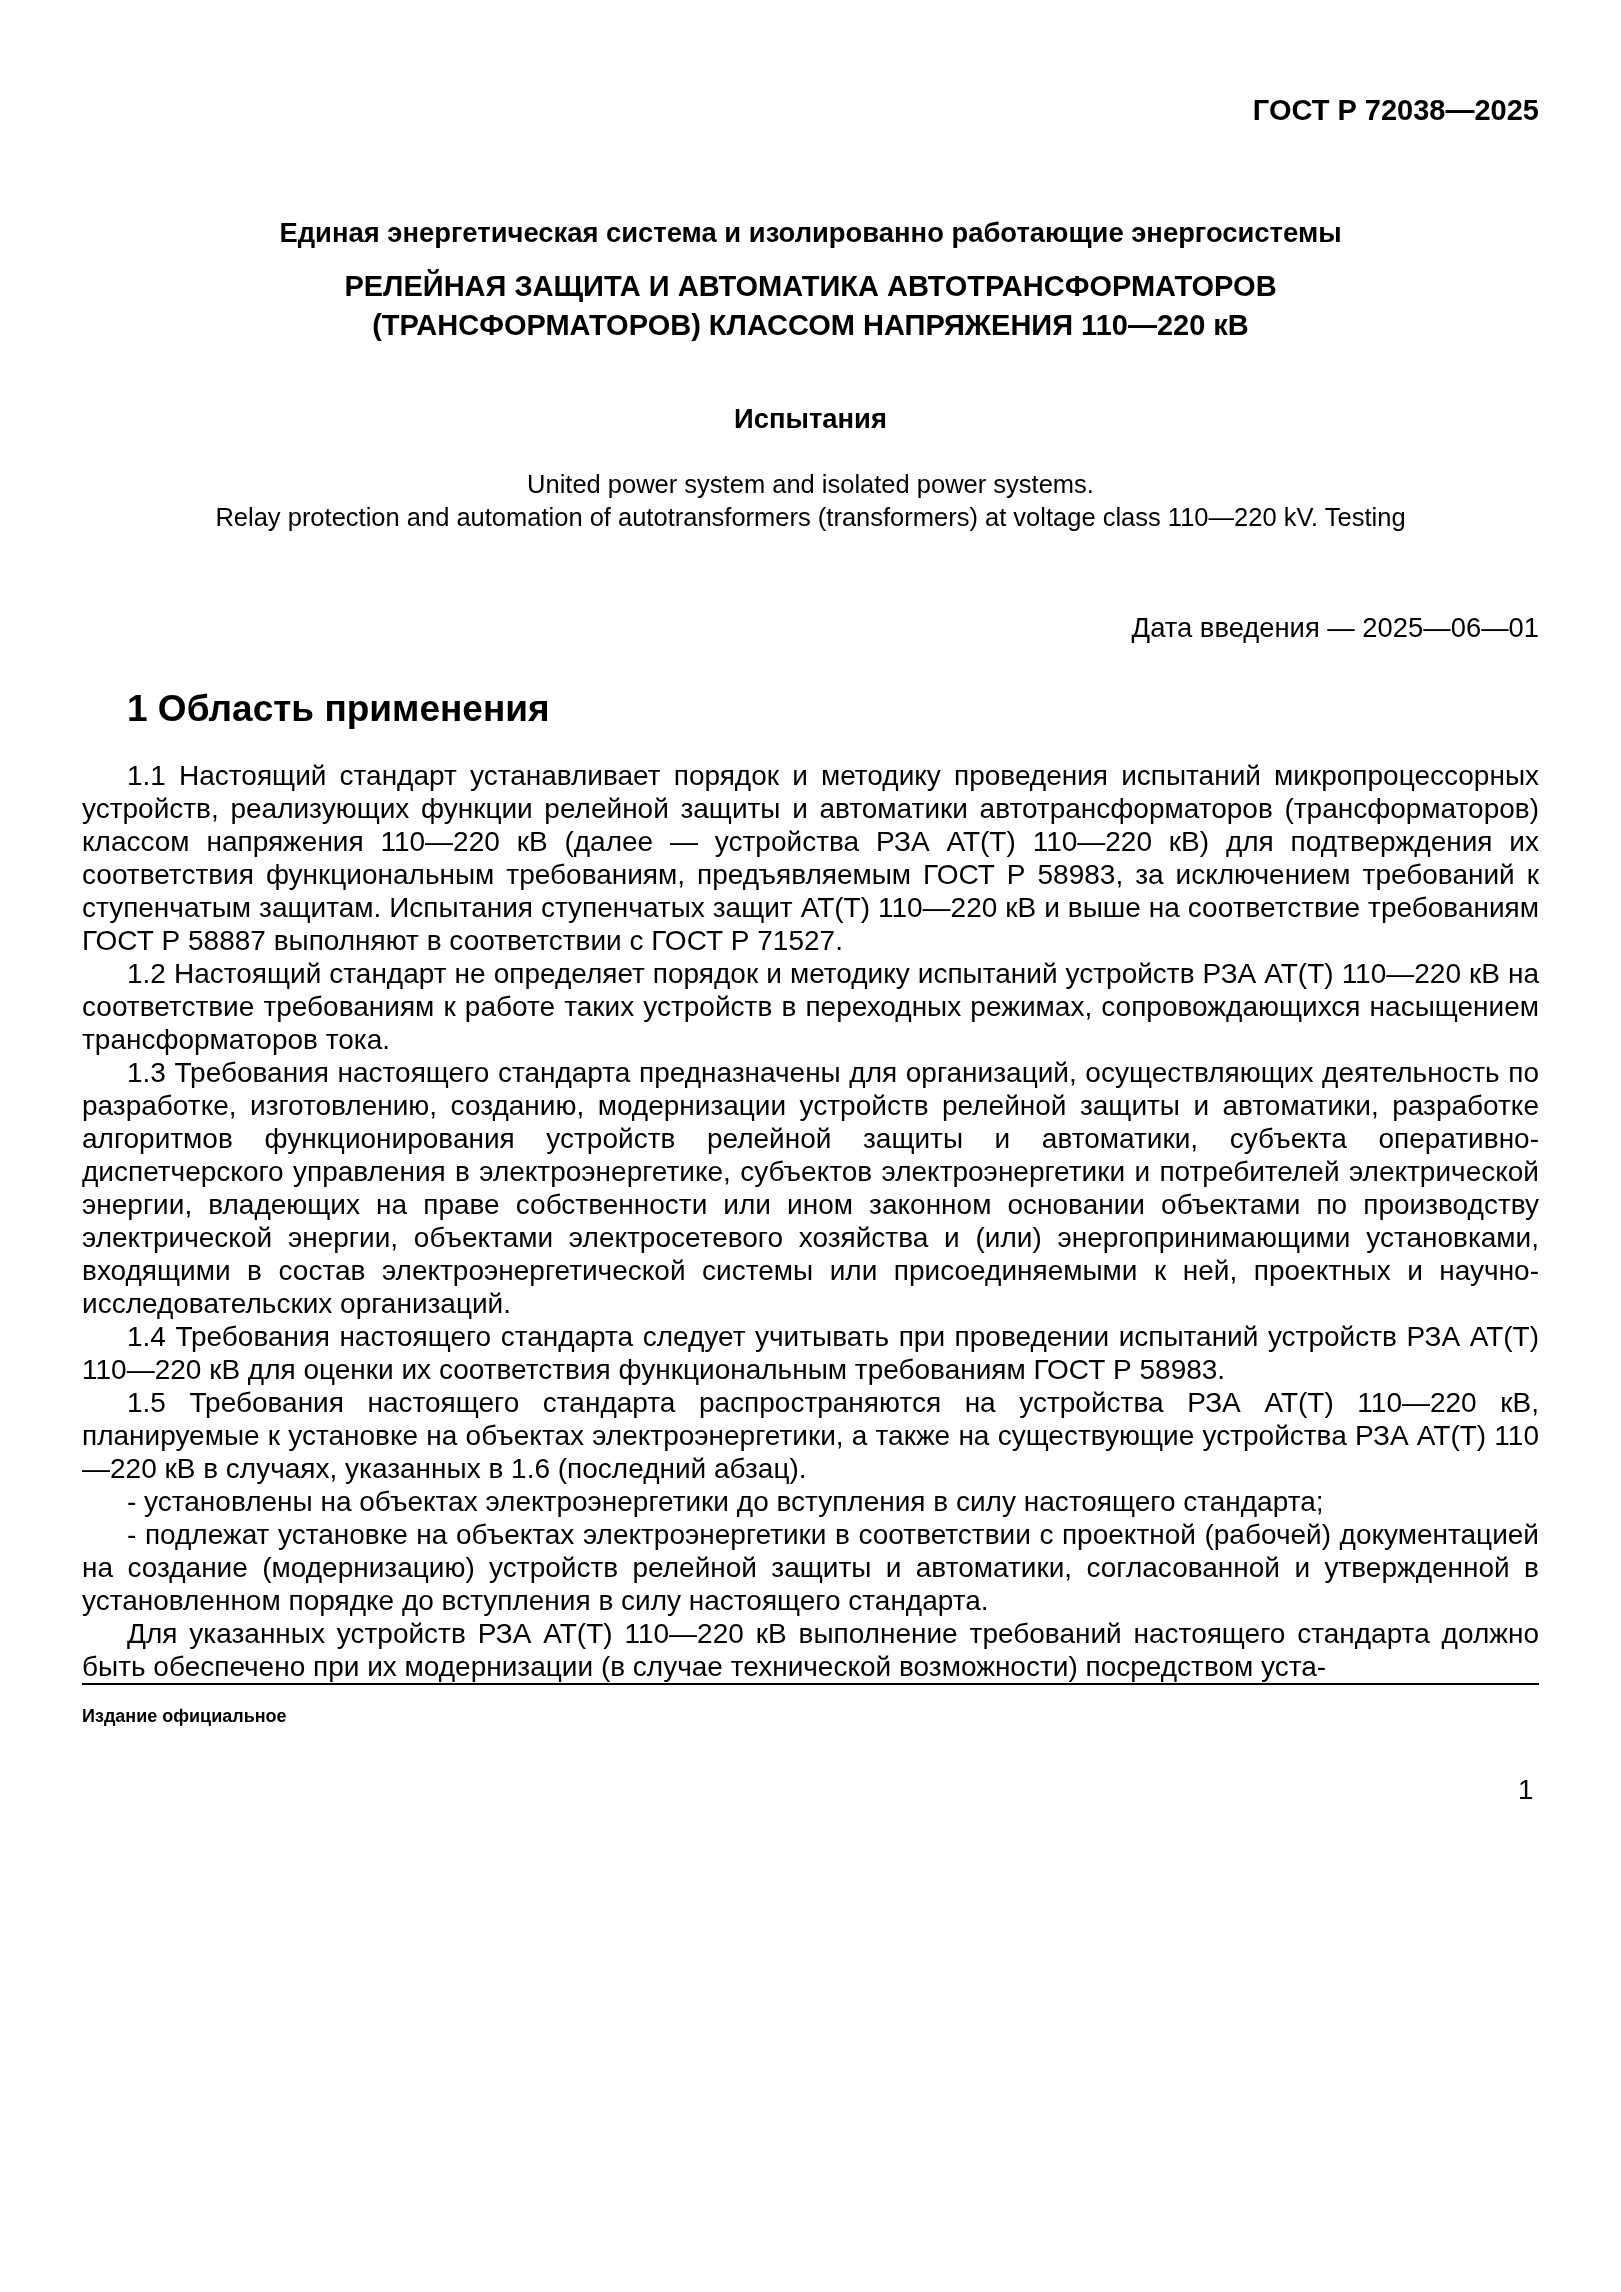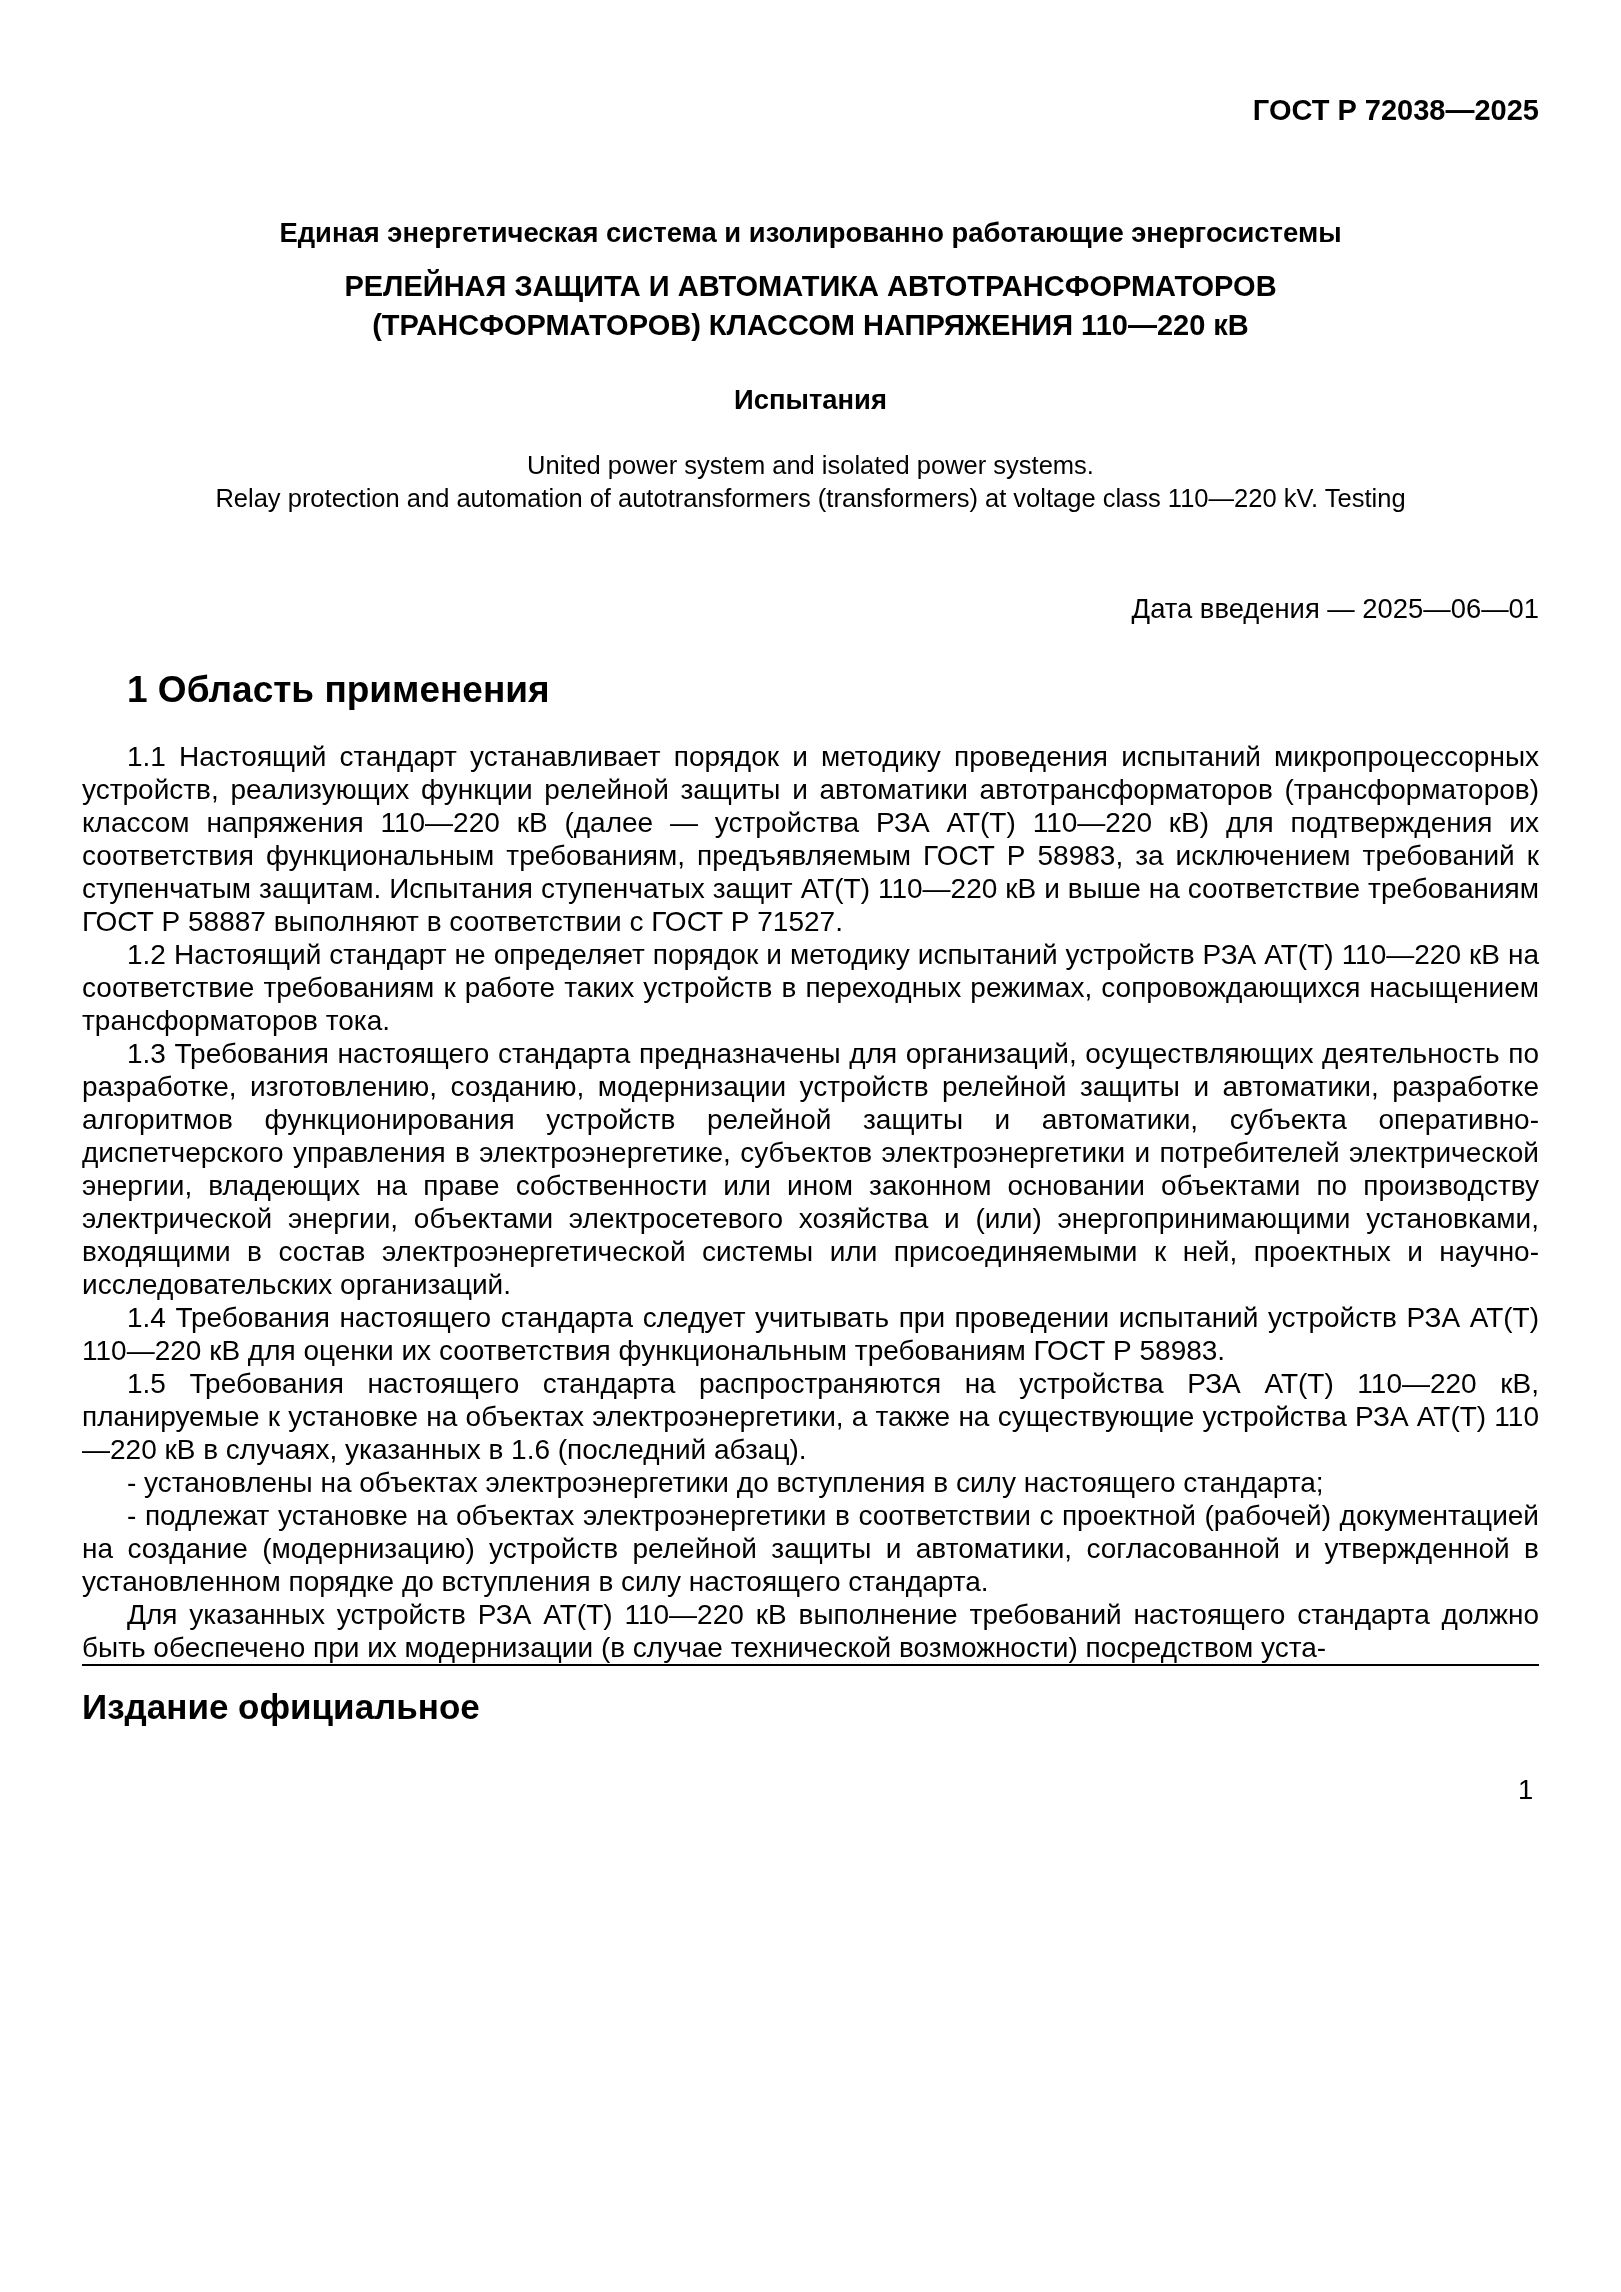--- a/index.html
+++ b/index.html
@@ -65,21 +65,21 @@
     font-size: 29px;
     font-weight: bold;
     text-align: center;
     margin-top: 18px;
     line-height: 39px;
   }
   .subtitle {
     font-size: 27.4px;
     font-weight: bold;
     text-align: center;
-    margin-top: 39px;
+    margin-top: 58px;
   }
   .title-en {
     font-size: 25.5px;
     text-align: center;
     margin-top: 33px;
     line-height: 33px;
   }
   .effective-date {
     font-size: 27.4px;
     font-weight: normal;
@@ -99,21 +99,21 @@
     font-size: 28px;
     line-height: 33px;
     text-align: justify;
     text-indent: 45px;
     margin: 0;
   }
   .footer {
     margin-top: auto;
   }
   .imprint {
-    font-size: 35px;
+    font-size: 18px;
     font-weight: bold;
     margin-top: 21.6px;
   }
   .page-num {
     font-size: 27.4px;
     text-align: right;
     margin-top: 47px;
     padding-right: 5.9px;
   }
 </style>

